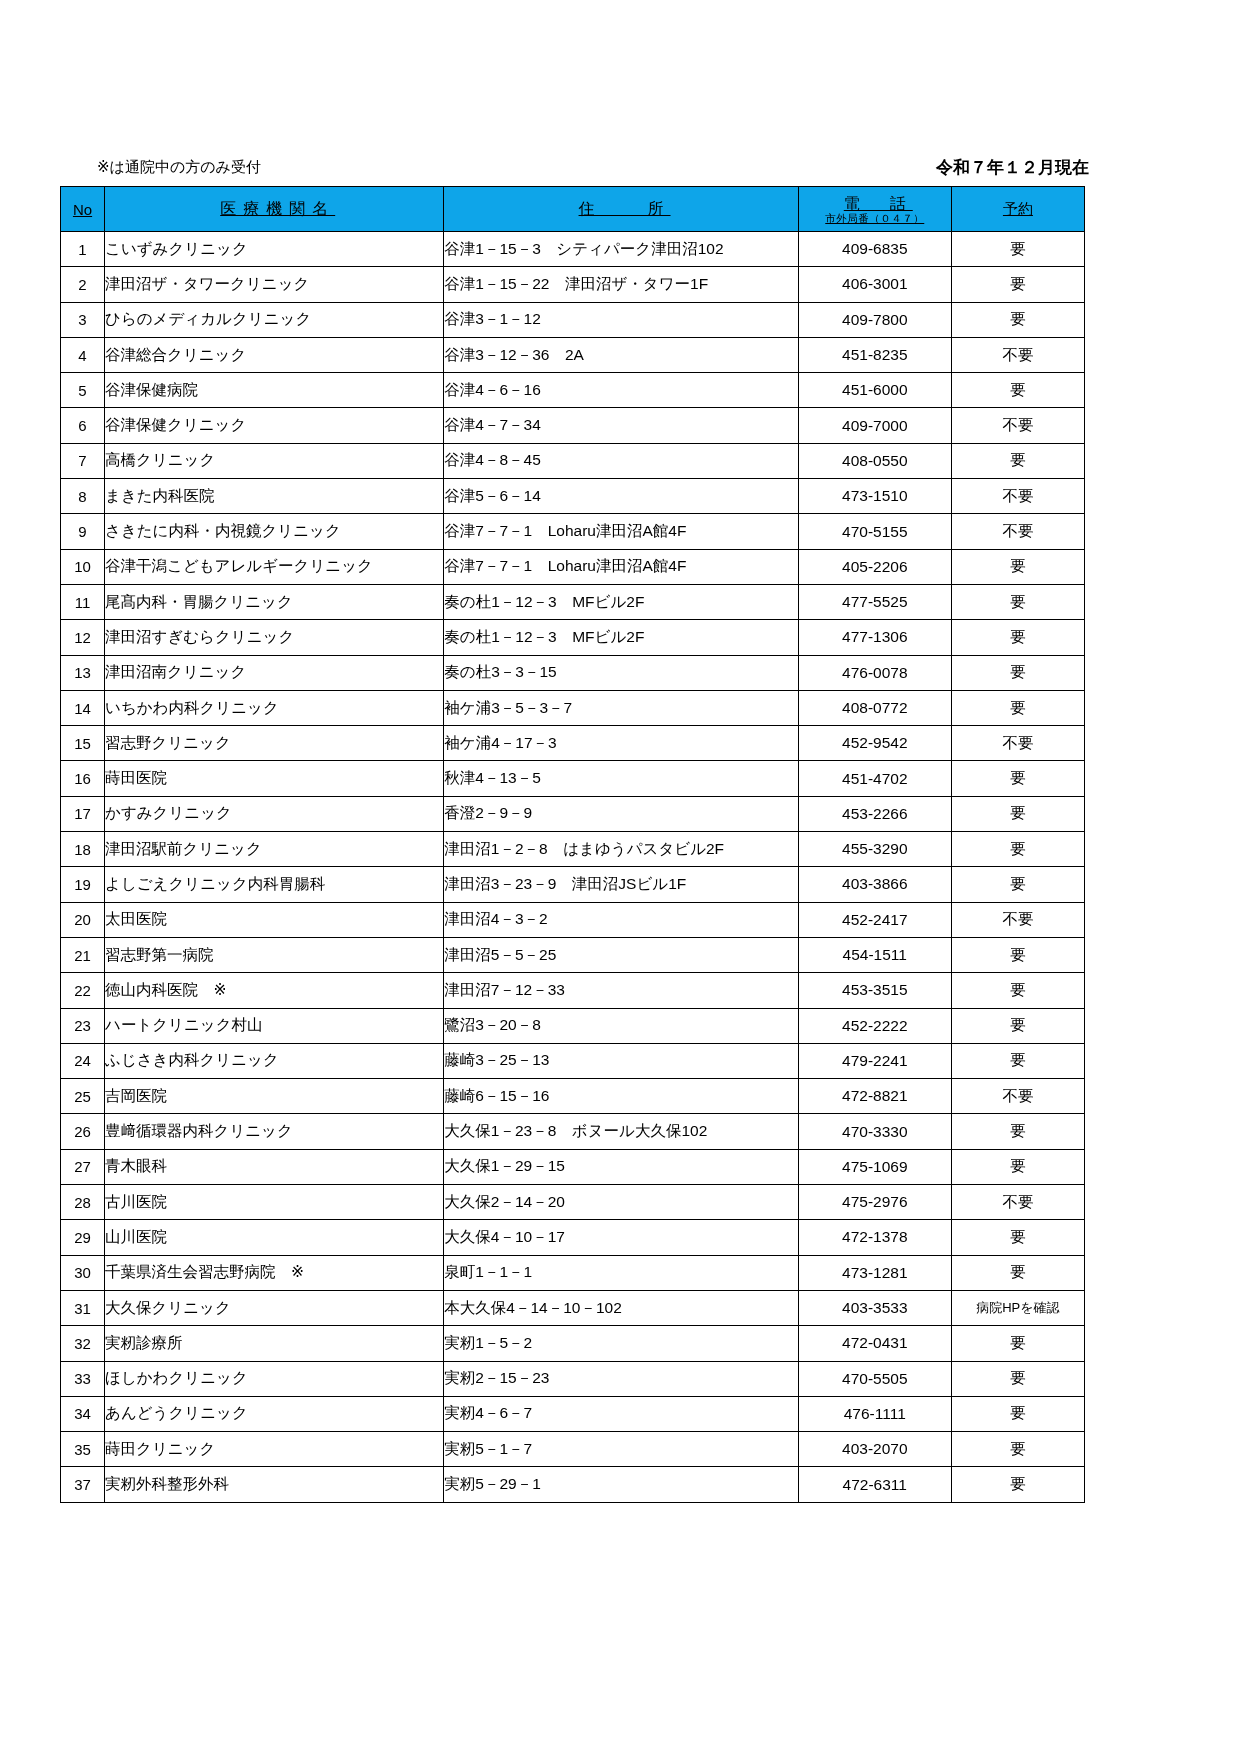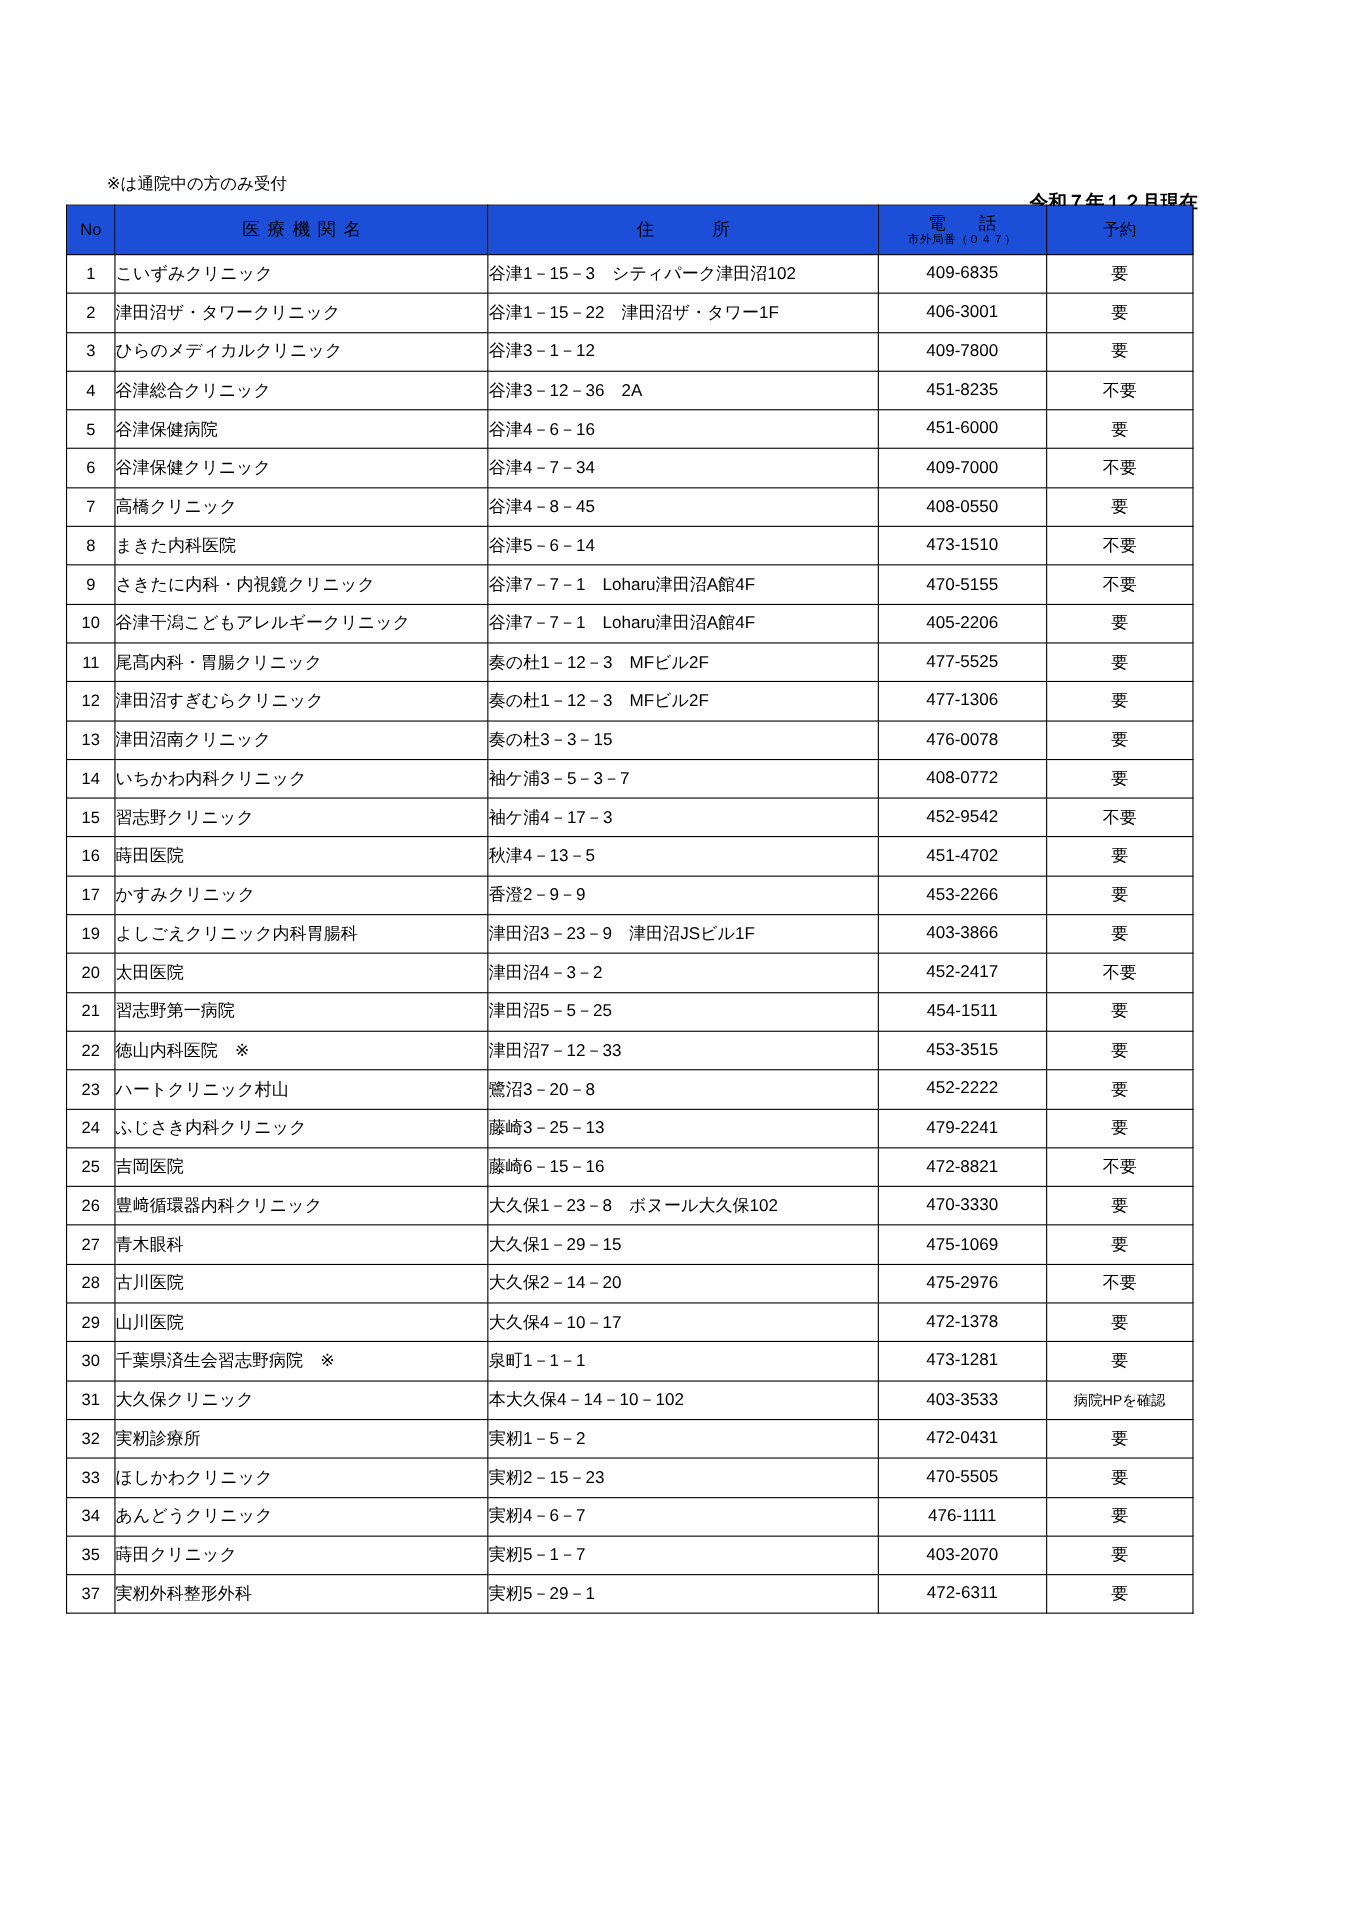--- a/index.html
+++ b/index.html
@@ -55,21 +55,21 @@
   .sub-left {
     position: absolute;
     left: 97px;
     top: 158px;
     font-size: 15px;
     white-space: nowrap;
   }
   .sub-right {
     position: absolute;
     right: 152px;
-    top: 172px;
+    top: 156px;
     font-size: 17px;
     font-weight: bold;
     white-space: nowrap;
   }
 
   
   .table-wrap {
     position: absolute;
     left: 60px;
     top: 186px;
@@ -81,23 +81,24 @@
     table-layout: fixed;
   }
   table.mt td, table.mt th {
     border: 1px solid #000;
     padding: 0;
     vertical-align: middle;
     font-weight: normal;
   }
 
   thead td {
-    background: #1d4ed8;
+    background: #0ea5e9;
     text-align: center;
     height: 44px;
+    text-decoration: underline;
   }
   .hd-no      { width: 44px;  font-size: 15px; }
   .hd-name    { width: 339px; font-size: 16px; letter-spacing: 7px; text-indent: 7px; margin-left: 32px; }
   .hd-addr    { width: 354px; font-size: 16px; letter-spacing: 7px; text-indent: 7px; }
   .hd-tel     { width: 153px; }
   .hd-resv    { width: 133px; font-size: 15px; }
 
   .tel-main {
     font-size: 16px;
     letter-spacing: 7px;
@@ -269,20 +270,27 @@
             <td class="c-resv">要</td>
           </tr>
           <tr>
             <td class="c-no">17</td>
             <td class="c-name">かすみクリニック</td>
             <td class="c-addr">香澄2－9－9</td>
             <td class="c-tel">453-2266</td>
             <td class="c-resv">要</td>
           </tr>
           <tr>
+            <td class="c-no">18</td>
+            <td class="c-name">津田沼駅前クリニック</td>
+            <td class="c-addr">津田沼1－2－8　はまゆうパスタビル2F</td>
+            <td class="c-tel">455-3290</td>
+            <td class="c-resv">要</td>
+          </tr>
+          <tr>
             <td class="c-no">19</td>
             <td class="c-name">よしごえクリニック内科胃腸科</td>
             <td class="c-addr">津田沼3－23－9　津田沼JSビル1F</td>
             <td class="c-tel">403-3866</td>
             <td class="c-resv">要</td>
           </tr>
           <tr>
             <td class="c-no">20</td>
             <td class="c-name">太田医院</td>
             <td class="c-addr">津田沼4－3－2</td>

